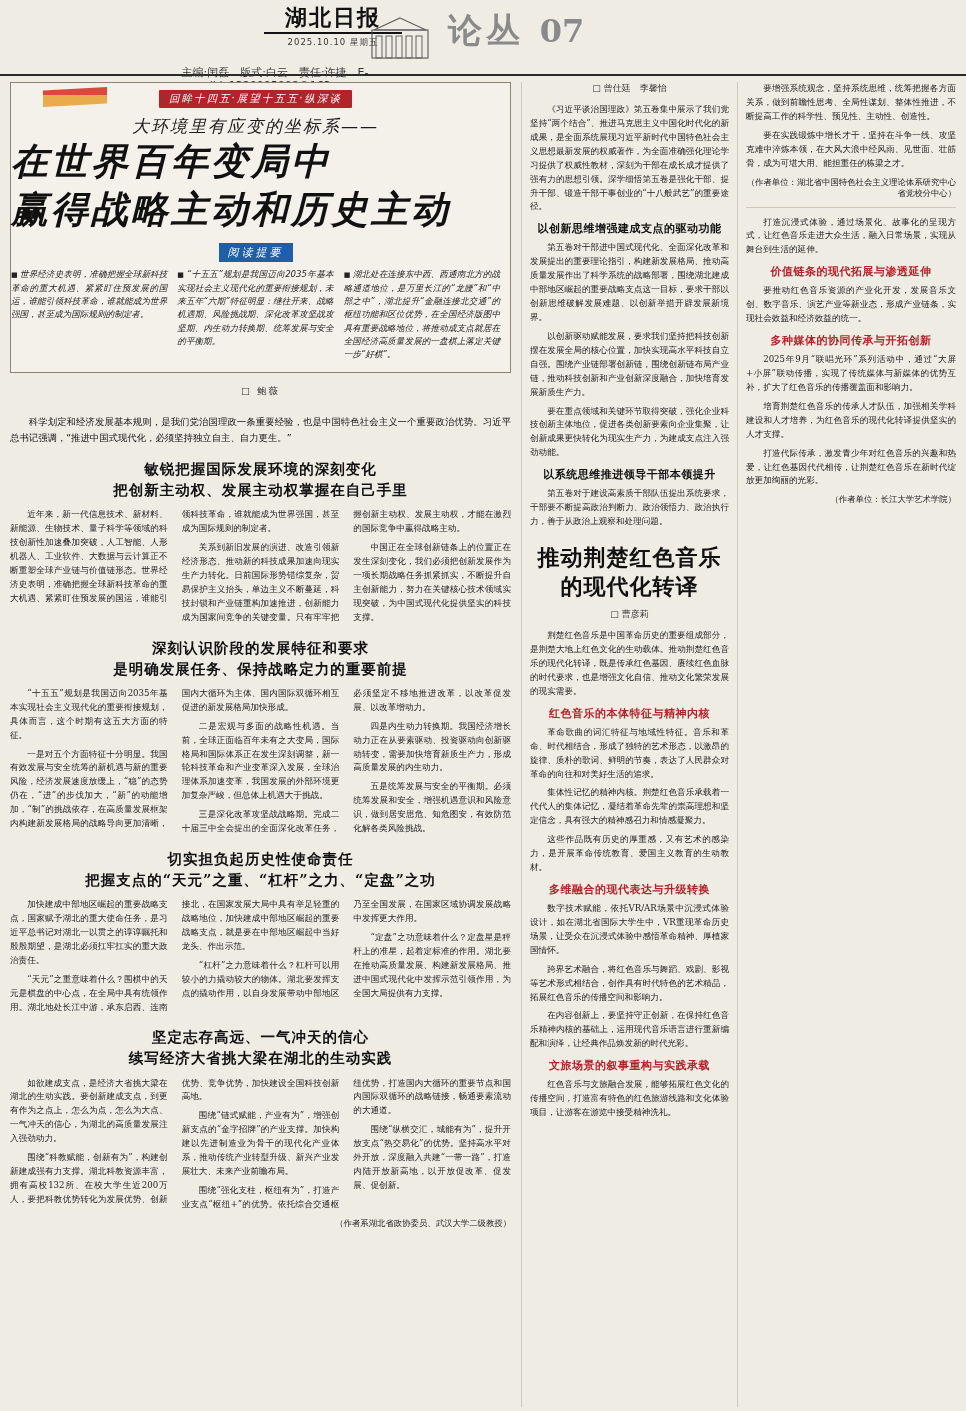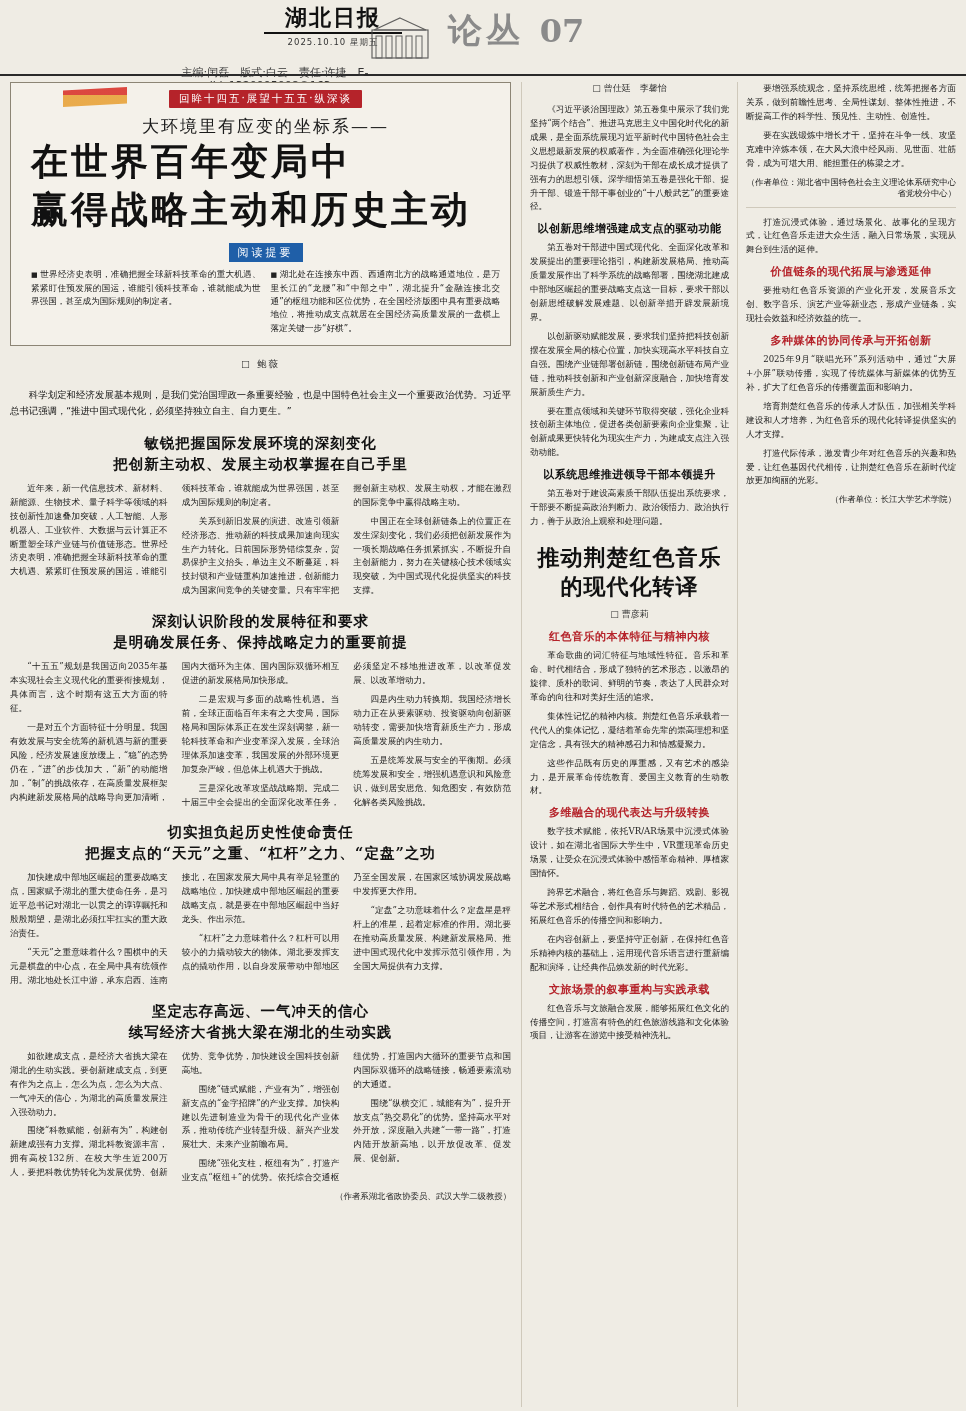--- a/index.html
+++ b/index.html
@@ -41,22 +41,23 @@
 
   
   .content{position:relative;display:flex;padding:6px 10px 0 10px;box-sizing:border-box;height:1333px;}
   .col{box-sizing:border-box;}
   .col-left{width:512px;padding-right:10px;border-right:1px solid #cfc9bb;}
   .col-mid{width:216px;padding:0 8px;border-right:1px solid #cfc9bb;}
   .col-right{width:218px;padding-left:8px;}
 
   
   .feature{
-    border:1px solid #8c8575;background:#f4f1ea;padding:6px 10px 10px 20px;
+    border:1px solid #8c8575;background:#f4f1ea;padding:6px 10px 10px 0;
     position:relative;
+    font-style:italic;
   }
   .ribbon{
     position:relative;height:22px;margin:-2px 0 4px 0;text-align:center;
   }
   .ribbon-band{
     display:inline-block;background:#b5232a;color:#fff;font-size:10.5px;
     padding:2px 10px;letter-spacing:2px;border-radius:1px;
     font-family:"DejaVu Serif","Liberation Serif",serif;
   }
   .ribbon-flag{
@@ -169,20 +170,21 @@
           <span class="ribbon-band">回眸十四五·展望十五五·纵深谈</span>
         </div>
         <div class="kicker">大环境里有应变的坐标系——</div>
         <div class="headline">在世界百年变局中</div>
         <div class="headline">赢得战略主动和历史主动</div>
         <div class="read-tag">
           <span>阅读提要</span>
         </div>
         <div class="summary">
           <div class="s-col sq">世界经济史表明，准确把握全球新科技革命的重大机遇、紧紧盯住预发展的国运，谁能引领科技革命，谁就能成为世界强国，甚至成为国际规则的制定者。</div>
+          <div class="s-col sq">“十五五”规划是我国迈向2035年基本实现社会主义现代化的重要衔接规划，未来五年“六期”特征明显：继往开来、战略机遇期、风险挑战期、深化改革攻坚战攻坚期、内生动力转换期、统筹发展与安全的平衡期。</div>
           <div class="s-col sq">湖北处在连接东中西、西通南北方的战略通道地位，是万里长江的“龙腰”和“中部之中”，湖北提升“金融连接北交通”的枢纽功能和区位优势，在全国经济版图中具有重要战略地位，将推动成支点就居在全国经济高质量发展的一盘棋上落定关键一步“好棋”。</div>
         </div>
       </div>
 
       <div class="byline">
         <span class="box">鲍薇</span>
       </div>
 
       <div class="lead">科学划定和经济发展基本规则，是我们党治国理政一条重要经验，也是中国特色社会主义一个重要政治优势。习近平总书记强调，“推进中国式现代化，必须坚持独立自主、自力更生。”</div>
 
@@ -241,20 +243,21 @@
       <div class="mini-h dark">以创新思维增强建成支点的驱动功能</div>
       <p class="body">第五卷对干部进中国式现代化、全面深化改革和发展提出的重要理论指引，构建新发展格局、推动高质量发展作出了科学系统的战略部署，围绕湖北建成中部地区崛起的重要战略支点这一目标，要求干部以创新思维破解发展难题、以创新举措开辟发展新境界。</p>
       <p class="body">以创新驱动赋能发展，要求我们坚持把科技创新摆在发展全局的核心位置，加快实现高水平科技自立自强。围绕产业链部署创新链，围绕创新链布局产业链，推动科技创新和产业创新深度融合，加快培育发展新质生产力。</p>
       <p class="body">要在重点领域和关键环节取得突破，强化企业科技创新主体地位，促进各类创新要素向企业集聚，让创新成果更快转化为现实生产力，为建成支点注入强劲动能。</p>
 
       <div class="mini-h dark">以系统思维推进领导干部本领提升</div>
       <p class="body">第五卷对于建设高素质干部队伍提出系统要求，干部要不断提高政治判断力、政治领悟力、政治执行力，善于从政治上观察和处理问题。</p>
 
       <div class="art-title t2">推动荆楚红色音乐的现代化转译</div>
       <div class="art-byline">曹彦莉</div>
+      <p class="body">荆楚红色音乐是中国革命历史的重要组成部分，是荆楚大地上红色文化的生动载体。推动荆楚红色音乐的现代化转译，既是传承红色基因、赓续红色血脉的时代要求，也是增强文化自信、推动文化繁荣发展的现实需要。</p>
 
       <div class="mini-h">红色音乐的本体特征与精神内核</div>
       <p class="body">革命歌曲的词汇特征与地域性特征。音乐和革命、时代相结合，形成了独特的艺术形态，以激昂的旋律、质朴的歌词、鲜明的节奏，表达了人民群众对革命的向往和对美好生活的追求。</p>
       <p class="body">集体性记忆的精神内核。荆楚红色音乐承载着一代代人的集体记忆，凝结着革命先辈的崇高理想和坚定信念，具有强大的精神感召力和情感凝聚力。</p>
       <p class="body">这些作品既有历史的厚重感，又有艺术的感染力，是开展革命传统教育、爱国主义教育的生动教材。</p>
 
       <div class="mini-h">多维融合的现代表达与升级转换</div>
       <p class="body">数字技术赋能，依托VR/AR场景中沉浸式体验设计，如在湖北省国际大学生中，VR重现革命历史场景，让受众在沉浸式体验中感悟革命精神、厚植家国情怀。</p>
       <p class="body">跨界艺术融合，将红色音乐与舞蹈、戏剧、影视等艺术形式相结合，创作具有时代特色的艺术精品，拓展红色音乐的传播空间和影响力。</p>
       <p class="body">在内容创新上，要坚持守正创新，在保持红色音乐精神内核的基础上，运用现代音乐语言进行重新编配和演绎，让经典作品焕发新的时代光彩。</p>

